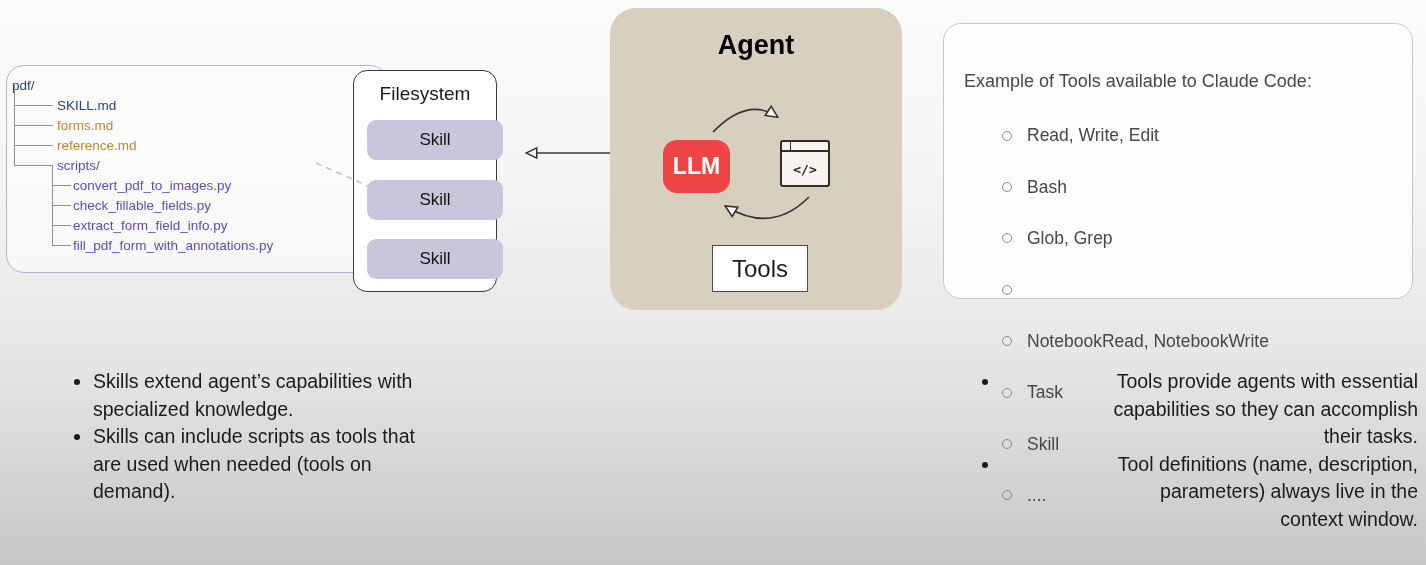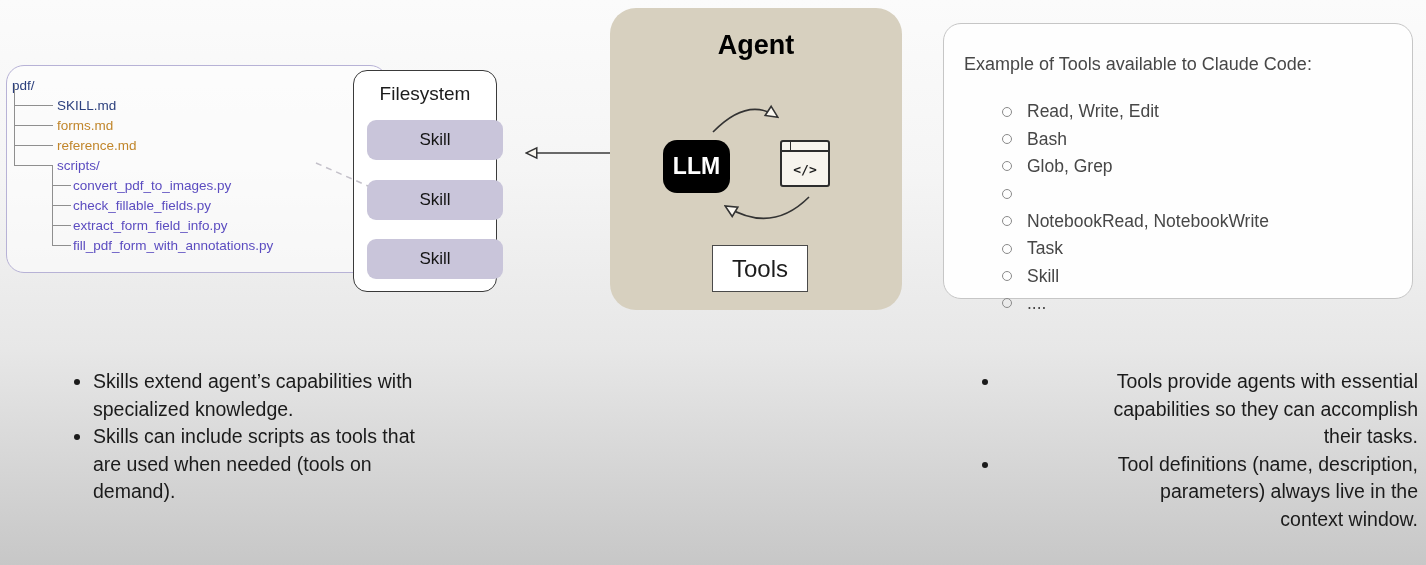--- a/index.html
+++ b/index.html
@@ -43,41 +43,41 @@
     font-size:17px;color:#141414;}
   .skill-1{top:49px;}.skill-2{top:109px;}.skill-3{top:168px;}
   
   .agent-box{
     left:610px;top:8px;width:292px;height:302px;background:#d7d0bf;
     border-radius:26px;z-index:2;
   }
   .agent-title{position:absolute;top:22px;left:0;width:100%;text-align:center;
     font-size:27px;font-weight:600;color:#000000;}
   .llm-chip{position:absolute;left:53px;top:132px;width:67px;height:53px;
-    background:#000000;border-radius:14px;display:flex;align-items:center;justify-content:center;
+    background:#ef4444;border-radius:14px;display:flex;align-items:center;justify-content:center;
     color:#fff;font-size:23px;font-weight:600;}
   .code-win{position:absolute;left:170px;top:132px;width:50px;height:47px;box-sizing:border-box;
     background:#f7f4ed;border:2px solid #2d2d2d;border-radius:3px;}
   .code-win .bar{height:8px;border-bottom:2px solid #2d2d2d;position:relative;}
   .code-win .bar::after{content:"";position:absolute;left:8px;top:0;height:100%;
     border-right:1.5px solid #2d2d2d;}
   .code-win .glyph{height:35px;display:flex;align-items:center;justify-content:center;
     font-family:"DejaVu Sans Mono",monospace;font-size:13px;font-weight:700;color:#1d1d1d;}
   .tools-chip{position:absolute;left:102px;top:237px;width:96px;height:47px;box-sizing:border-box;
     background:#fff;border:1.5px solid #4a4a4a;display:flex;align-items:center;justify-content:center;
     font-size:24px;color:#1c1c1c;}
   
   .tools-panel{
     left:943px;top:23px;width:470px;height:276px;box-sizing:border-box;
     background:#fefefe;border:1.5px solid #c6c6c6;border-radius:18px;z-index:2;
     color:#474747;
   }
-  .tools-panel-title{position:absolute;left:20px;top:30px;font-size:18px;}
+  .tools-panel-title{position:absolute;left:20px;top:47px;font-size:18px;}
   .tools-list{position:absolute;left:58px;top:74px;margin:0;padding:0;list-style:none;}
-  .tools-list li{height:27.4px;display:flex;align-items:center;font-size:17.5px;}
+  .tools-list li{height:27.4px;display:flex;align-items:center;font-size:17.5px;margin-top:24px;}
   .tools-list li .ring{width:8px;height:8px;border:1.5px solid #8a8a8a;border-radius:50%;
     display:inline-block;margin-right:15px;flex:none;}
   
   .notes{z-index:2;}
   .notes ul{margin:0;padding-left:22px;}
   .notes li{font-size:19.5px;line-height:27.5px;color:#1b1b1b;white-space:pre-line;margin-left:21px;}
   .notes-left{left:50px;top:368px;width:430px;}
   .notes-right{left:958px;top:368px;width:460px;text-align:right;}
 </style>
 </head>

